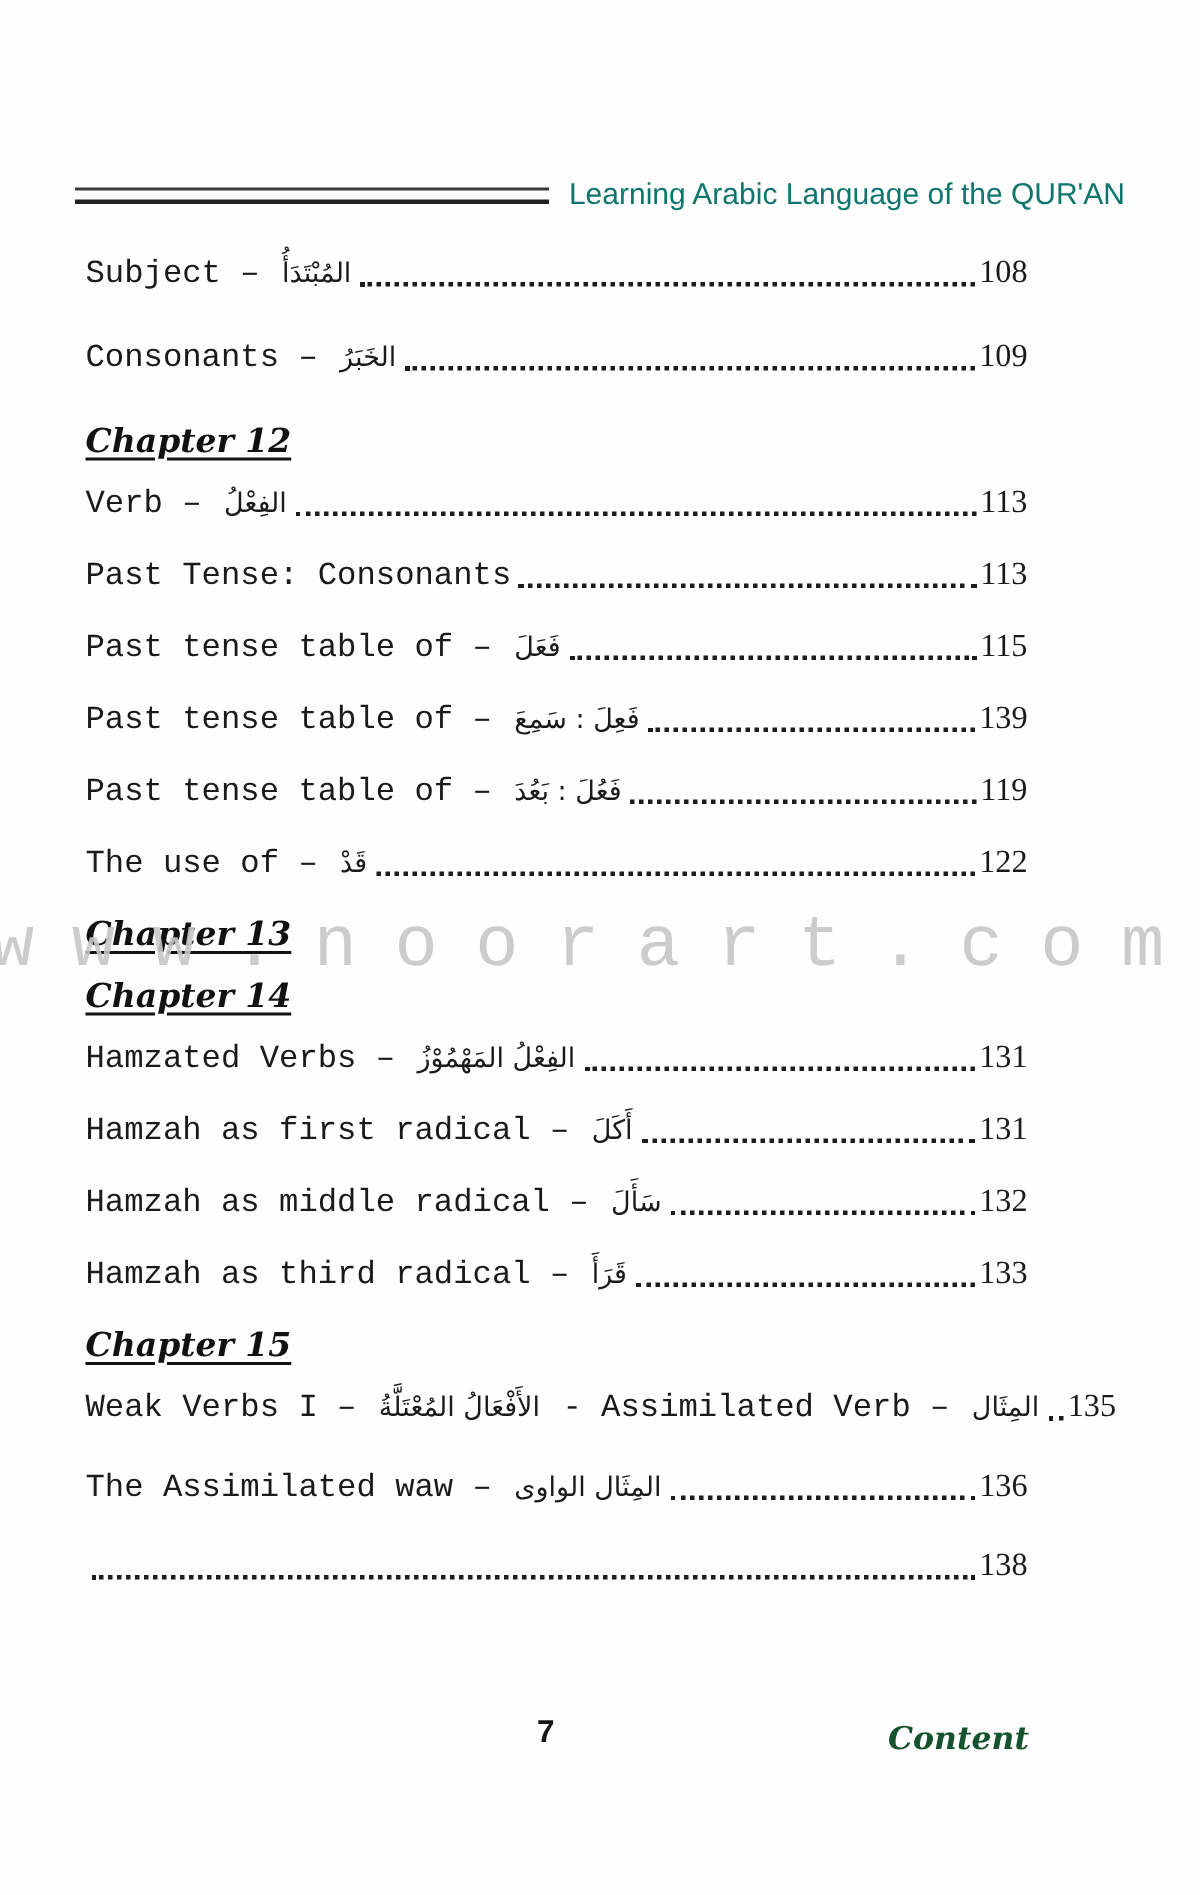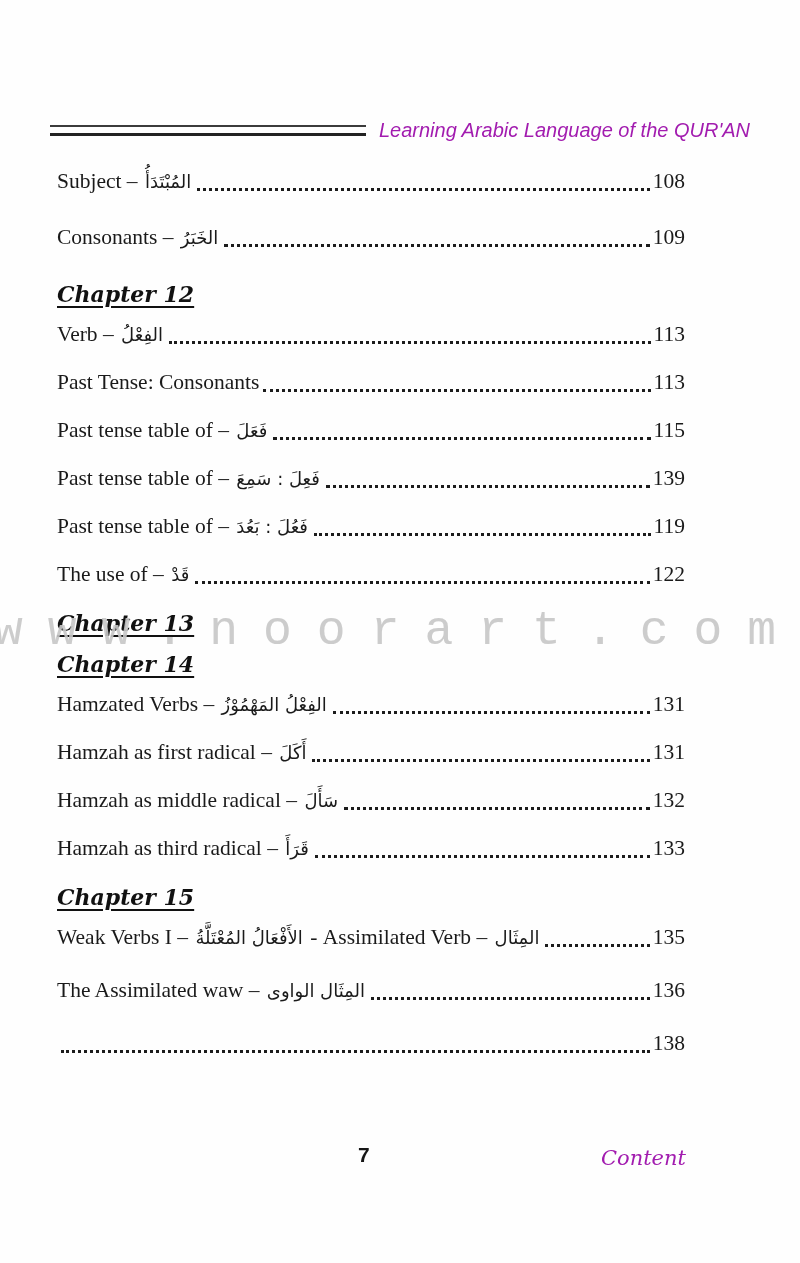--- a/index.html
+++ b/index.html
@@ -18,39 +18,38 @@
   }
   .hdr-rule {
     flex: 1 1 auto; height: 6px;
     border-top: 2px solid #3b3b3b;
     border-bottom: 3px solid #222;
     margin-right: 13px;
   }
   .hdr-title {
     white-space: nowrap;
     font-family: "Liberation Sans", sans-serif;
-    font-style: italic;
     font-size: 20px;
-    color: #a21caf;
+    color: #0f766e;
   }
   
   main.toc {
     position: relative; z-index: 2;
     padding: 169px 115px 0 57px;
   }
   .toc-row {
     display: flex; align-items: baseline;
     font-size: 21.5px; height: 31px;
     margin-bottom: 17px;
     white-space: nowrap;
   }
   .sec-0 .toc-row { margin-bottom: 25px; }
   .sec-4 .toc-row { margin-bottom: 22px; }
   .toc-row .title { white-space: nowrap; }
-  .toc-row .en { font-family: Liberation Serif, serif; }
+  .toc-row .en { font-family: Liberation Mono, monospace; }
   .toc-row .ar {
     font-family: "DejaVu Sans", sans-serif;
     font-size: 18px;
     direction: rtl; unicode-bidi: embed;
     padding: 0 2px;
   }
   .leader {
     flex: 1 1 10px;
     height: 0;
     border-bottom: 3px dotted #1c1c1c;
@@ -83,22 +82,22 @@
   .footer-page {
     position: absolute; z-index: 2;
     top: 1143px; left: 358px;
     font-family: "Liberation Sans", sans-serif;
     font-weight: bold; font-size: 21px; color: #161616;
   }
   .footer-label {
     position: absolute; z-index: 2;
     top: 1146px; right: 114px;
     font-family: "DejaVu Serif", serif;
-    font-weight: normal; font-style: italic;
-    font-size: 21px; color: #a21caf;
+    font-weight: bold; font-style: italic;
+    font-size: 21px; color: #14532d;
   }
 </style>
 </head>
 <body>
 
 <header class="hdr">
   <span class="hdr-rule"></span>
   <span class="hdr-title">Learning Arabic Language of the QUR'AN</span>
 </header>
 

